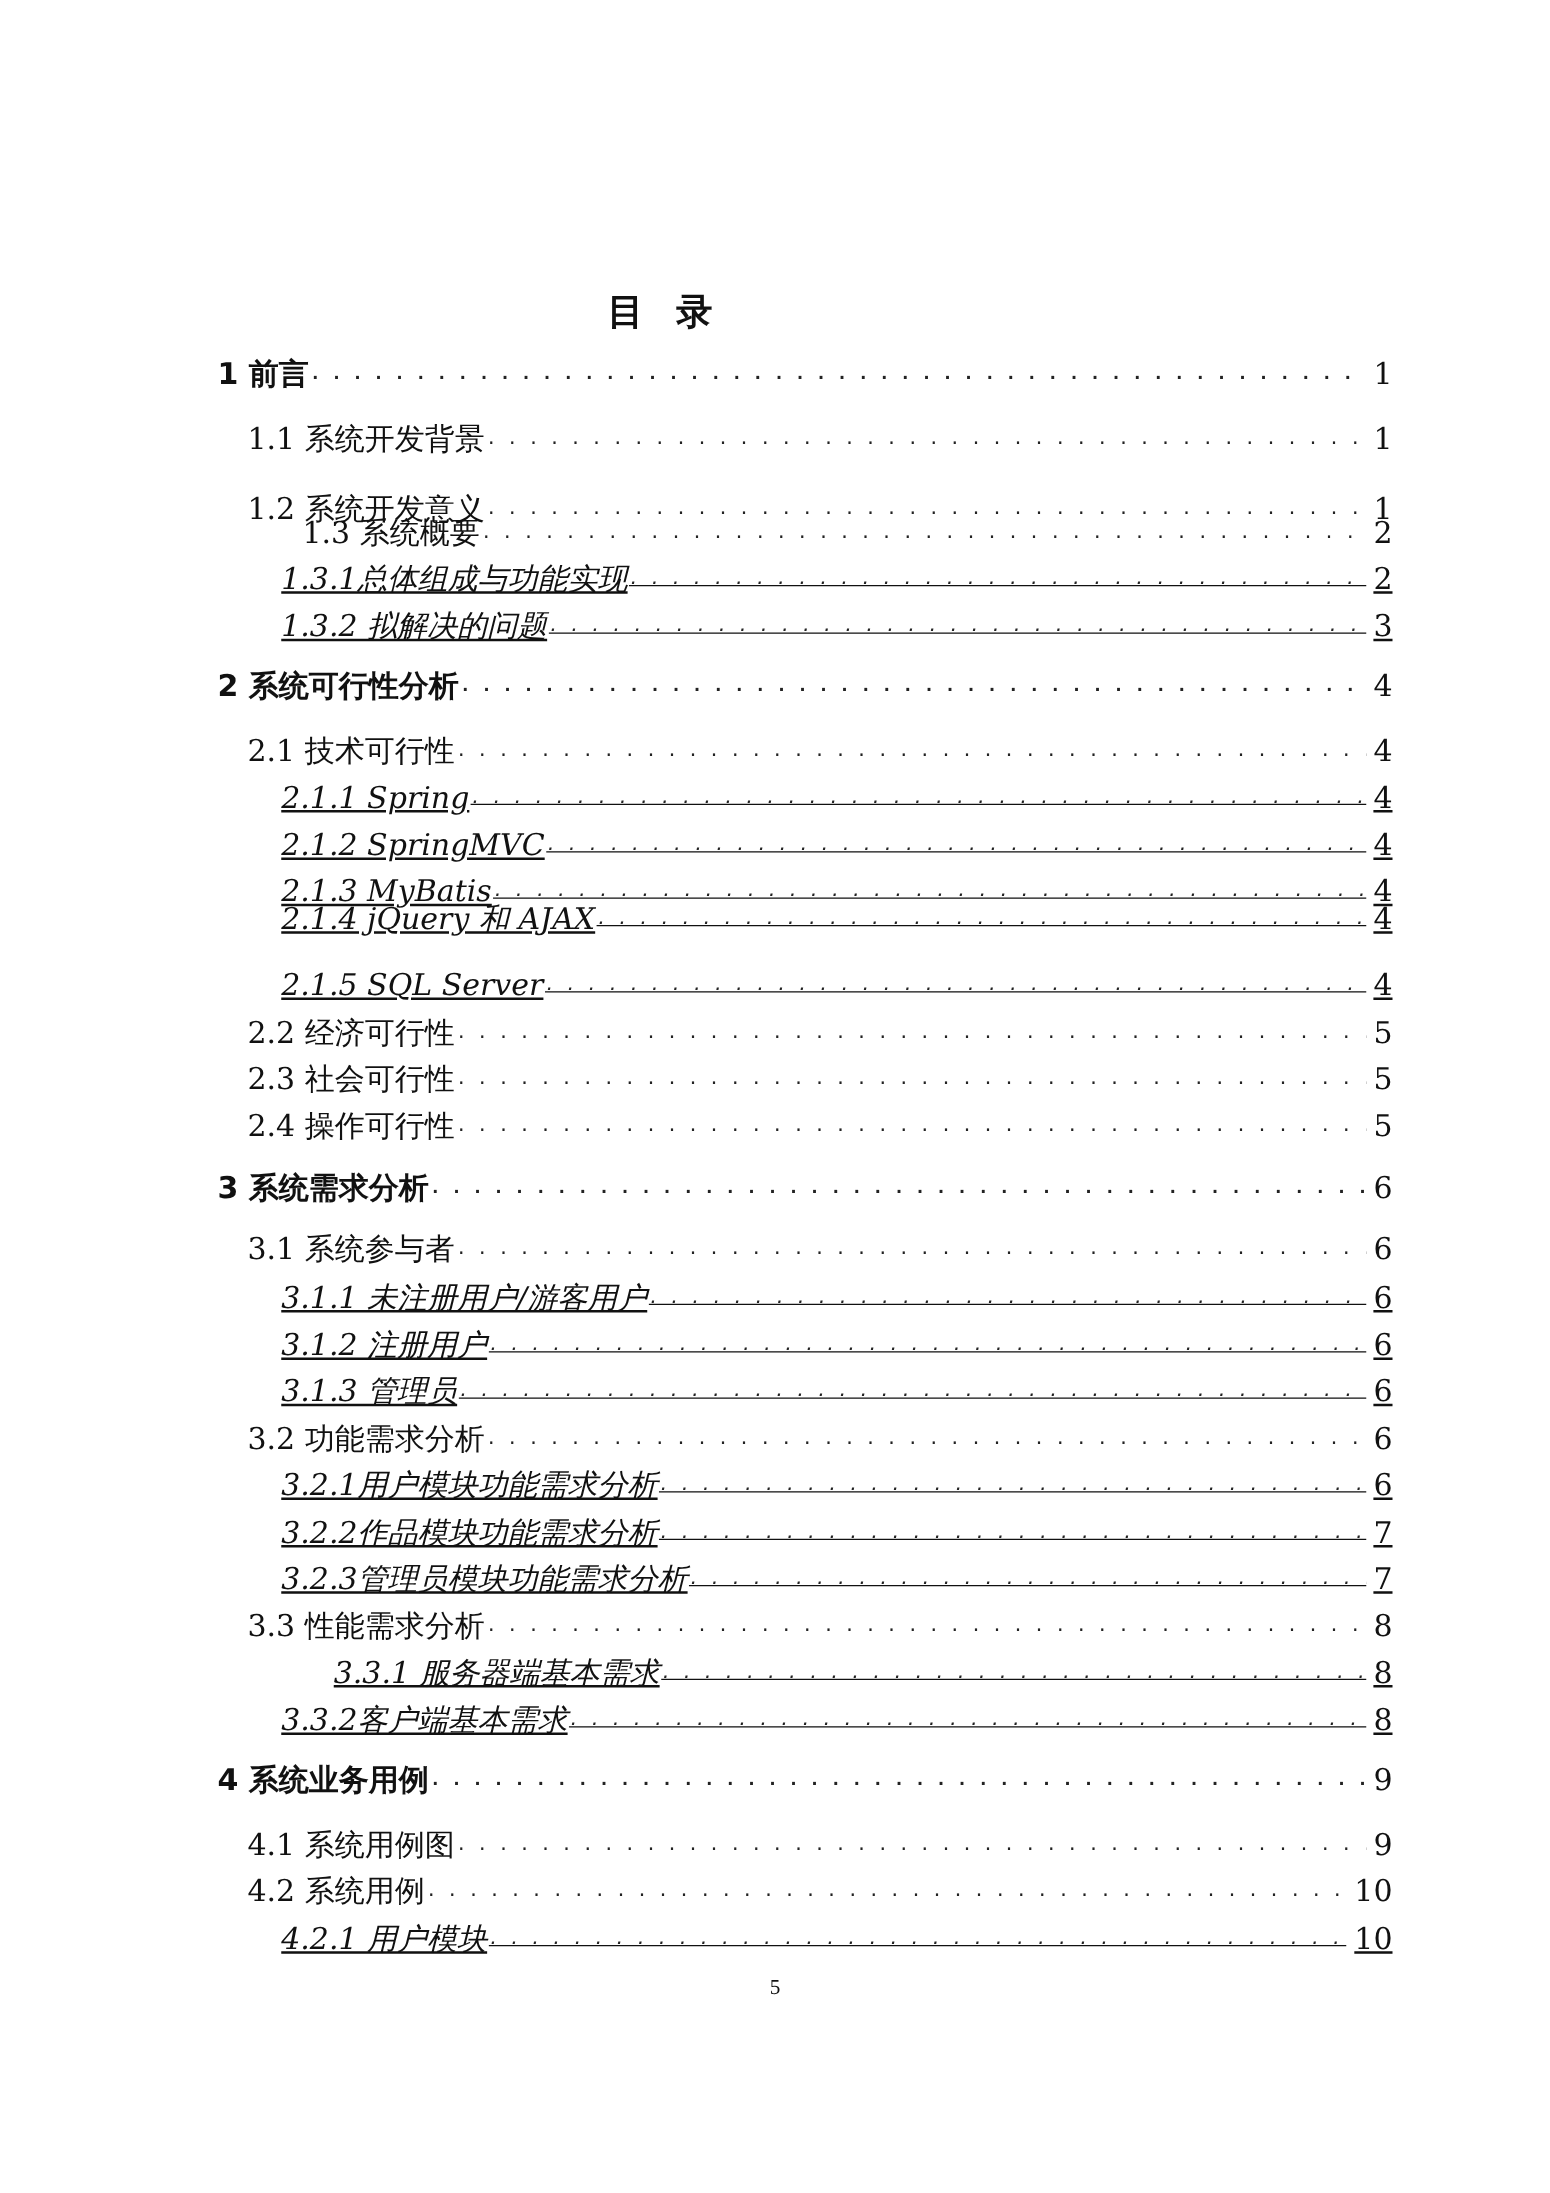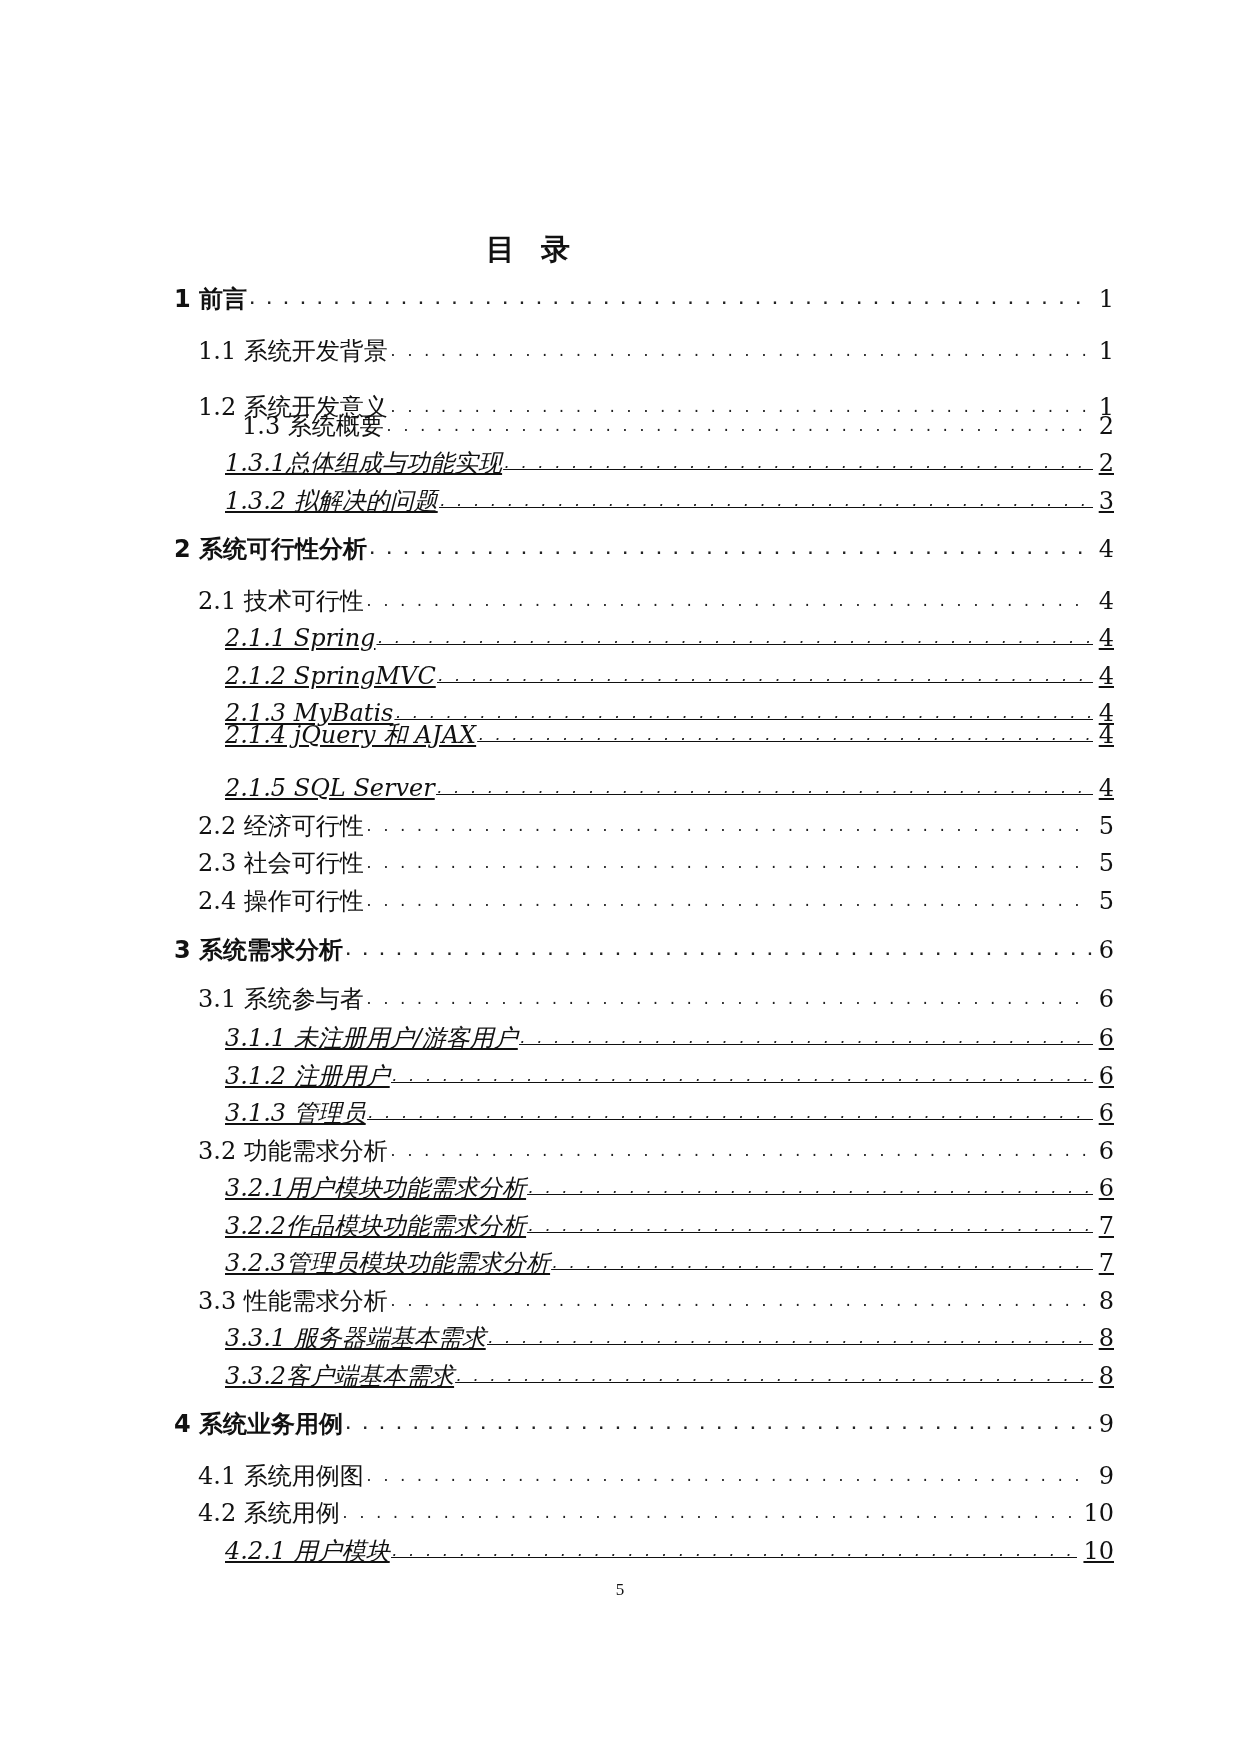--- a/index.html
+++ b/index.html
@@ -154,21 +154,21 @@
     <div class="entry lvl3" style="top: 1248px;">
       <span class="label">3.2.3管理员模块功能需求分析</span>
       <span class="leader"></span>
       <span class="page">7</span>
     </div>
     <div class="entry lvl2" style="top: 1286px;">
       <span class="label">3.3  性能需求分析</span>
       <span class="leader"></span>
       <span class="page">8</span>
     </div>
-    <div class="entry lvl3" style="top: 1323px;">
+    <div class="entry lvl3" style="top: 1323px; margin-left: 42px;">
       <span class="label">3.3.1 服务器端基本需求</span>
       <span class="leader"></span>
       <span class="page">8</span>
     </div>
     <div class="entry lvl3" style="top: 1361px;">
       <span class="label">3.3.2客户端基本需求</span>
       <span class="leader"></span>
       <span class="page">8</span>
     </div>
     <div class="entry lvl1" style="top: 1409px;">

